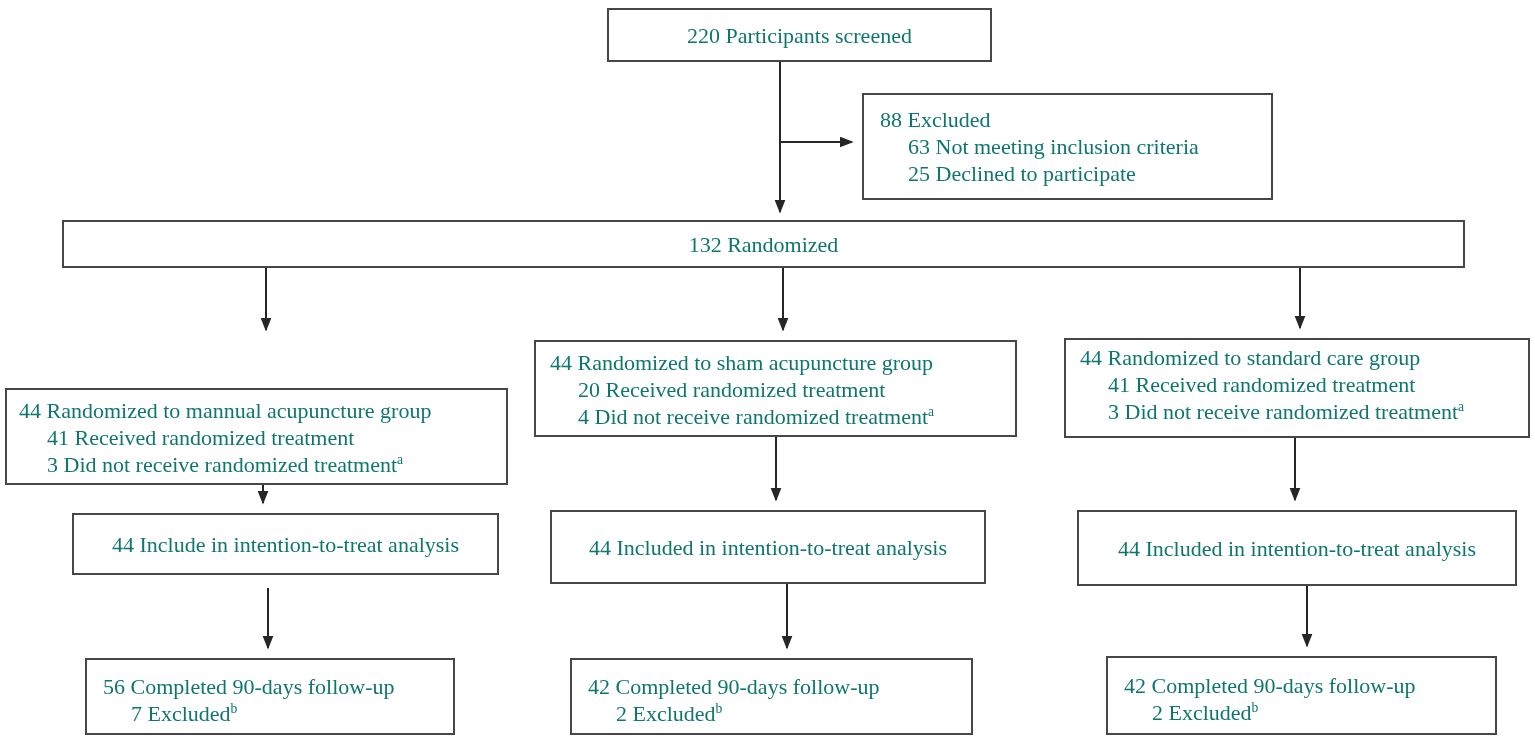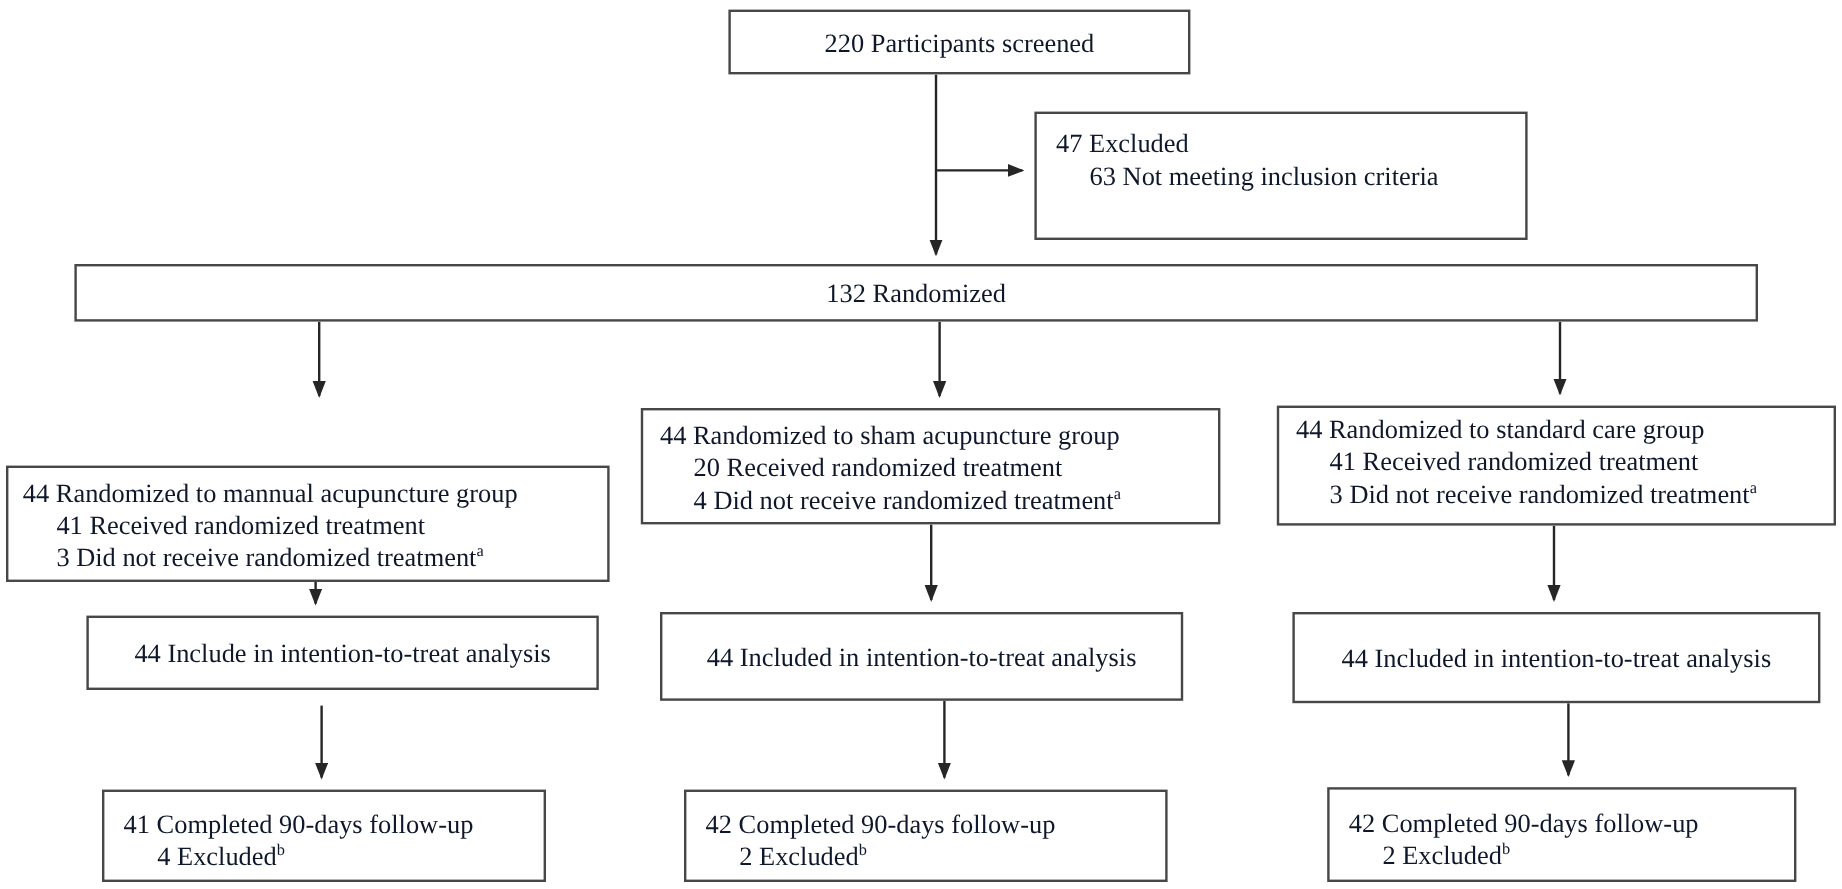--- a/index.html
+++ b/index.html
@@ -6,21 +6,21 @@
     margin: 0;
     padding: 0;
     background: #ffffff;
   }
   .canvas {
     position: relative;
     width: 1535px;
     height: 741px;
     background: #ffffff;
     font-family: "Liberation Serif", "DejaVu Serif", serif;
-    color: #0f172a;
+    color: #0f766e;
     overflow: hidden;
   }
   .connectors {
     position: absolute;
     left: 0; top: 0;
     width: 1535px; height: 741px;
     pointer-events: none;
   }
   .box {
     position: absolute;
@@ -83,22 +83,23 @@
     <line x1="268" y1="588" x2="268" y2="648" stroke="#262626" stroke-width="2" marker-end="url(#ah)"></line>
     <line x1="787" y1="584" x2="787" y2="648" stroke="#262626" stroke-width="2" marker-end="url(#ah)"></line>
     <line x1="1307" y1="586" x2="1307" y2="646" stroke="#262626" stroke-width="2" marker-end="url(#ah)"></line>
   </svg>
 
   <div class="box center b-screened">
     <div class="line">220 Participants screened</div>
   </div>
 
   <div class="box b-excluded">
-    <div class="line">47 Excluded</div>
+    <div class="line">88 Excluded</div>
     <div class="line indent">63 Not meeting inclusion criteria</div>
+    <div class="line indent">25 Declined to participate</div>
   </div>
 
   <div class="box center b-randomized">
     <div class="line">132 Randomized</div>
   </div>
 
   <div class="box b-group-manual">
     <div class="line">44 Randomized to mannual acupuncture group</div>
     <div class="line indent">41 Received randomized treatment</div>
     <div class="line indent"><span>3 Did not receive randomized treatment</span><sup>a</sup></div>
@@ -120,22 +121,22 @@
     <div class="line">44 Include in intention-to-treat analysis</div>
   </div>
   <div class="box center b-itt-sham">
     <div class="line">44 Included in intention-to-treat analysis</div>
   </div>
   <div class="box center b-itt-standard">
     <div class="line">44 Included in intention-to-treat analysis</div>
   </div>
 
   <div class="box b-fu-manual">
-    <div class="line">41 Completed 90-days follow-up</div>
-    <div class="line indent"><span>4 Excluded</span><sup>b</sup></div>
+    <div class="line">56 Completed 90-days follow-up</div>
+    <div class="line indent"><span>7 Excluded</span><sup>b</sup></div>
   </div>
 
   <div class="box b-fu-sham">
     <div class="line">42 Completed 90-days follow-up</div>
     <div class="line indent"><span>2 Excluded</span><sup>b</sup></div>
   </div>
 
   <div class="box b-fu-standard">
     <div class="line">42 Completed 90-days follow-up</div>
     <div class="line indent"><span>2 Excluded</span><sup>b</sup></div>

